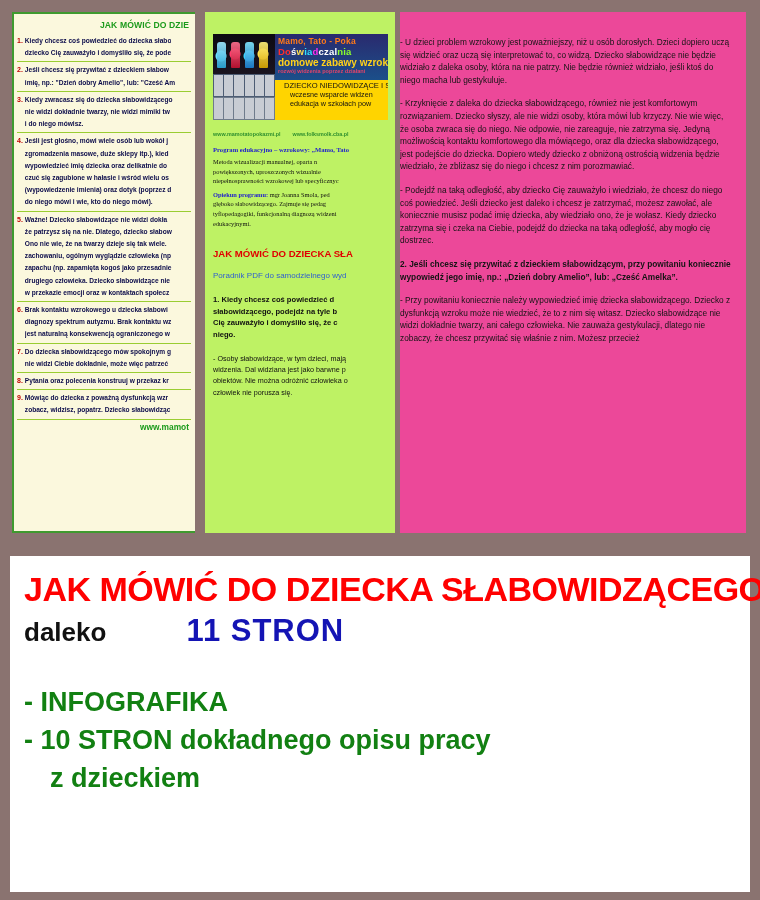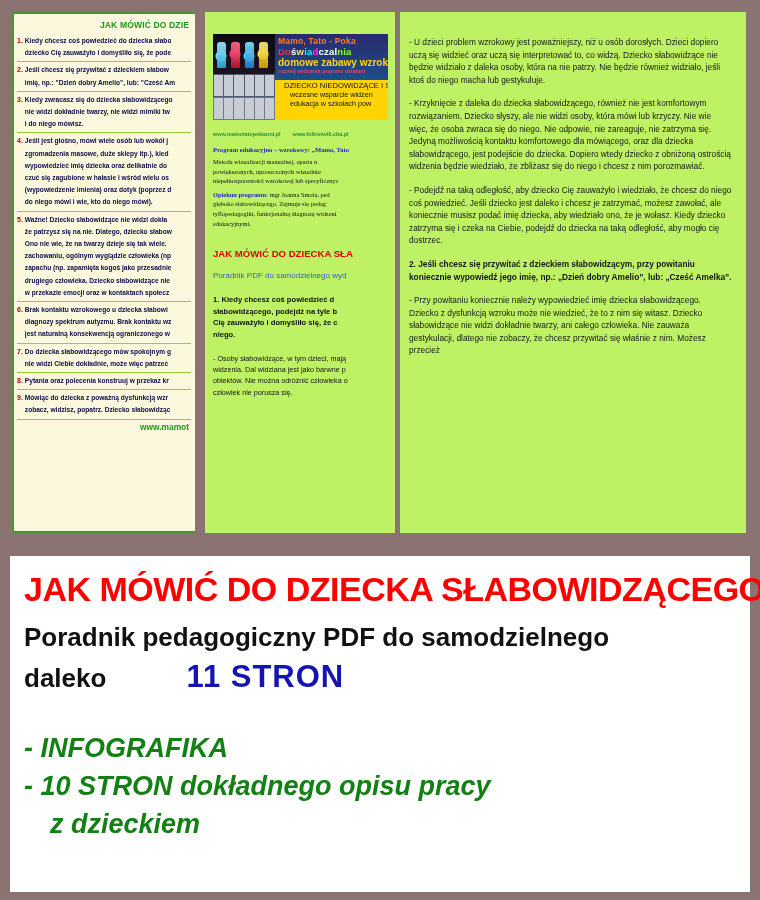--- a/index.html
+++ b/index.html
@@ -85,21 +85,21 @@
      line-height:9.6px;text-align:justify;margin-top:4px;white-space:nowrap;overflow:hidden;}
   .p2-lbl{color:#2222cc;font-weight:bold;font-size:6.4px;font-family:"Liberation Serif",serif;}
   .p2-red{color:#e00000;font-weight:bold;font-size:9.6px;margin-top:20px;white-space:nowrap;}
   .p2-blue2{color:#2f5fd0;font-size:8px;margin-top:12px;white-space:nowrap;}
   .p2-bold{color:#111;font-weight:bold;font-size:7.6px;line-height:11.6px;margin-top:14px;white-space:nowrap;}
   .p2-body{color:#111;font-size:7.2px;line-height:11.4px;margin-top:12px;white-space:nowrap;}
 
   
   .page3{
     position:absolute;left:400px;top:12px;width:346px;height:521px;
-    background:#bef264;overflow:hidden;box-sizing:border-box;padding:24px 14px 0 9px;
+    background:#ec4899;overflow:hidden;box-sizing:border-box;padding:24px 14px 0 0;
   }
   .p3-p{color:#141414;font-size:8.3px;line-height:12.6px;margin:0 0 11px 0;}
   .p3-p.b{font-weight:bold;}
 
   
   .bottom-area{
     position:absolute;left:0;top:548px;width:760px;height:352px;background:#8a7370;
   }
   .promo{
     position:absolute;left:10px;top:8px;width:740px;height:336px;
@@ -112,21 +112,21 @@
   .promo-sub{
     color:#111;font-weight:bold;font-size:26px;line-height:34px;margin-top:12px;
   }
   .promo-row{display:flex;align-items:baseline;margin-top:6px;}
   .promo-sub2{color:#111;font-weight:bold;font-size:26px;line-height:34px;flex:0 0 auto;}
   .promo-pages{
     color:#1414b4;font-weight:bold;font-size:31px;line-height:34px;
     margin-left:80px;letter-spacing:1px;
   }
   .promo-green{
-    color:#128012;font-weight:bold;font-size:27px;line-height:38px;margin-top:34px;font-style:italic;
+    color:#128012;font-weight:bold;font-size:27px;line-height:38px;margin-top:34px;
   }
   .promo-green .ln{white-space:nowrap;}
   .promo-green .ind{padding-left:26px;}
 </style>
 </head>
 <body>
 
 <div class="root">
 
   <div class="top-area">
@@ -315,21 +315,20 @@
       <p class="p3-p">- Krzyknięcie z daleka do dziecka słabowidzącego, również nie jest komfortowym rozwiązaniem. Dziecko słyszy, ale nie widzi osoby, która mówi lub krzyczy. Nie wie więc, że osoba zwraca się do niego. Nie odpowie, nie zareaguje, nie zatrzyma się. Jedyną możliwością kontaktu komfortowego dla mówiącego, oraz dla dziecka słabowidzącego, jest podejście do dziecka. Dopiero wtedy dziecko z obniżoną ostrością widzenia będzie wiedziało, że zbliżasz się do niego i chcesz z nim porozmawiać.</p>
       <p class="p3-p">- Podejdź na taką odległość, aby dziecko Cię zauważyło i wiedziało, że chcesz do niego coś powiedzieć. Jeśli dziecko jest daleko i chcesz je zatrzymać, możesz zawołać, ale  koniecznie musisz podać imię dziecka, aby wiedziało ono, że je wołasz. Kiedy dziecko zatrzyma się i czeka na Ciebie, podejdź do dziecka na taką odległość, aby mogło cię dostrzec.</p>
       <p class="p3-p b">2. Jeśli chcesz się przywitać z dzieckiem słabowidzącym, przy powitaniu koniecznie wypowiedź jego imię, np.: „Dzień dobry Amelio”, lub: „Cześć Amelka”.</p>
       <p class="p3-p">- Przy powitaniu koniecznie należy wypowiedzieć imię dziecka słabowidzącego. Dziecko z dysfunkcją wzroku może nie wiedzieć, że to z nim się witasz. Dziecko słabowidzące nie widzi dokładnie twarzy, ani całego człowieka. Nie zauważa gestykulacji, dlatego nie zobaczy, że chcesz przywitać się właśnie z nim. Możesz przecież</p>
     </div>
   </div>
 
   <div class="bottom-area">
     <div class="promo">
       <div class="promo-title">JAK MÓWIĆ DO DZIECKA SŁABOWIDZĄCEGO</div>
-      <div class="promo-sub">Poradnik pedagogiczny PDF do samodzielnego</div>
       <div class="promo-row">
         <div class="promo-sub2">daleko</div>
         <div class="promo-pages">11   STRON</div>
       </div>
       <div class="promo-green">
         <div class="ln">- INFOGRAFIKA</div>
         <div class="ln">- 10  STRON dokładnego opisu pracy</div>
         <div class="ln ind">z dzieckiem</div>
       </div>
     </div>

